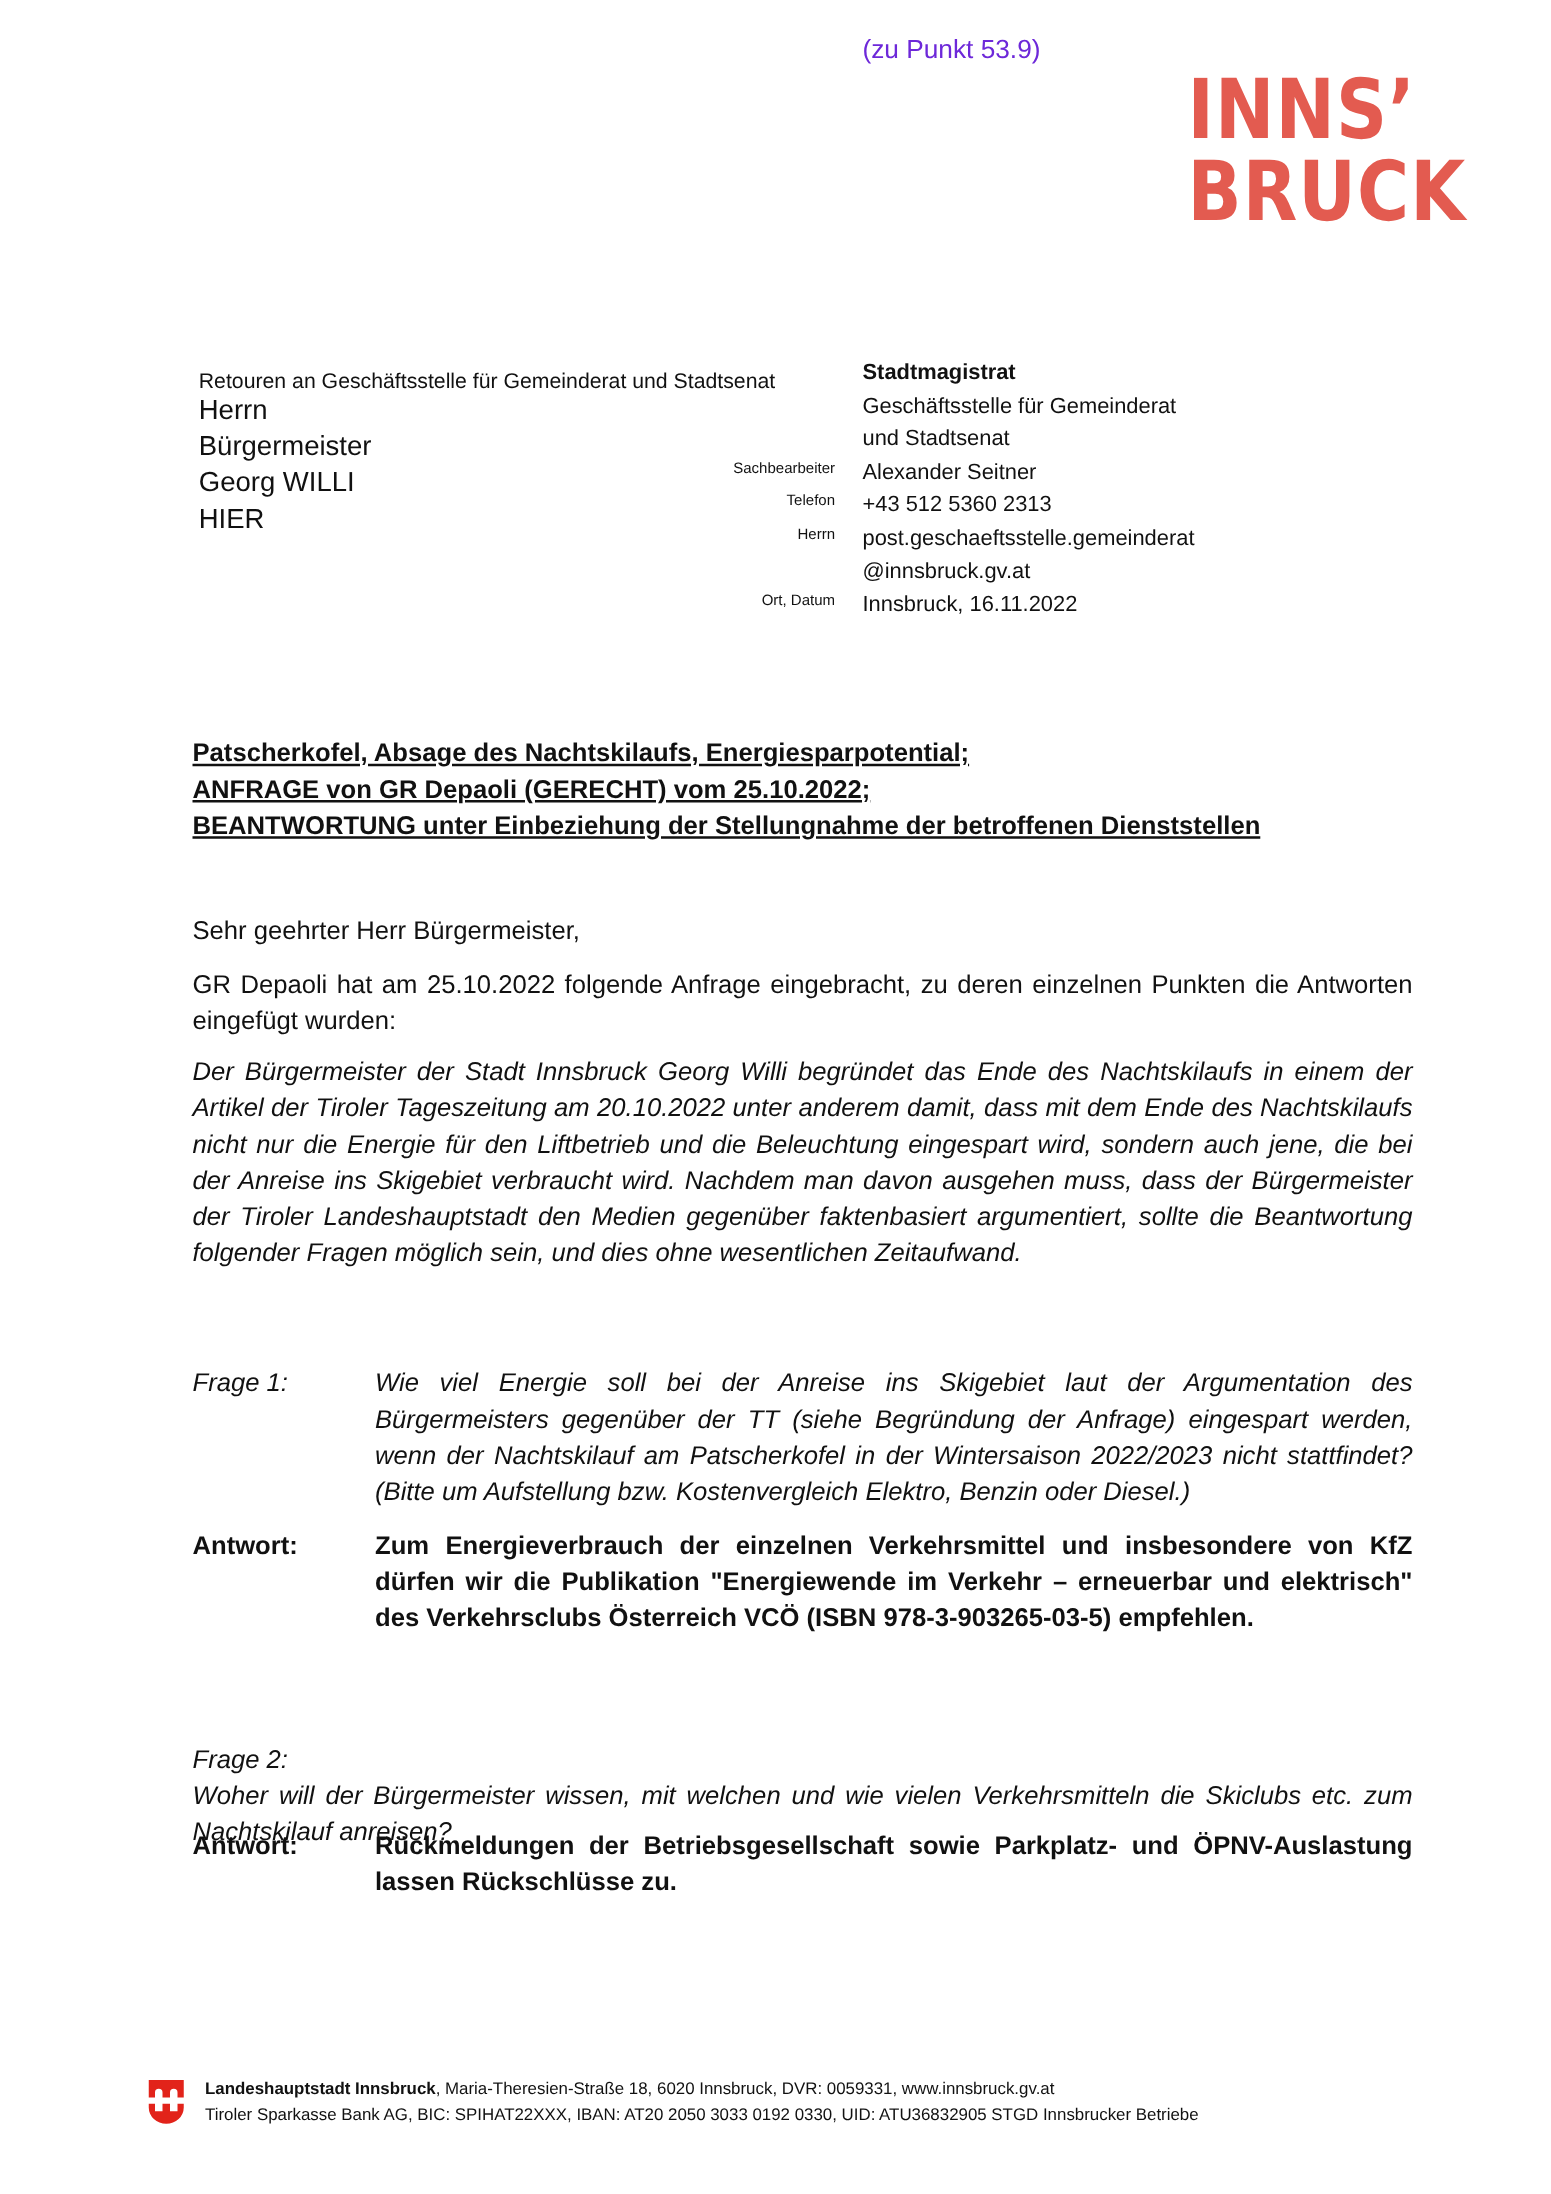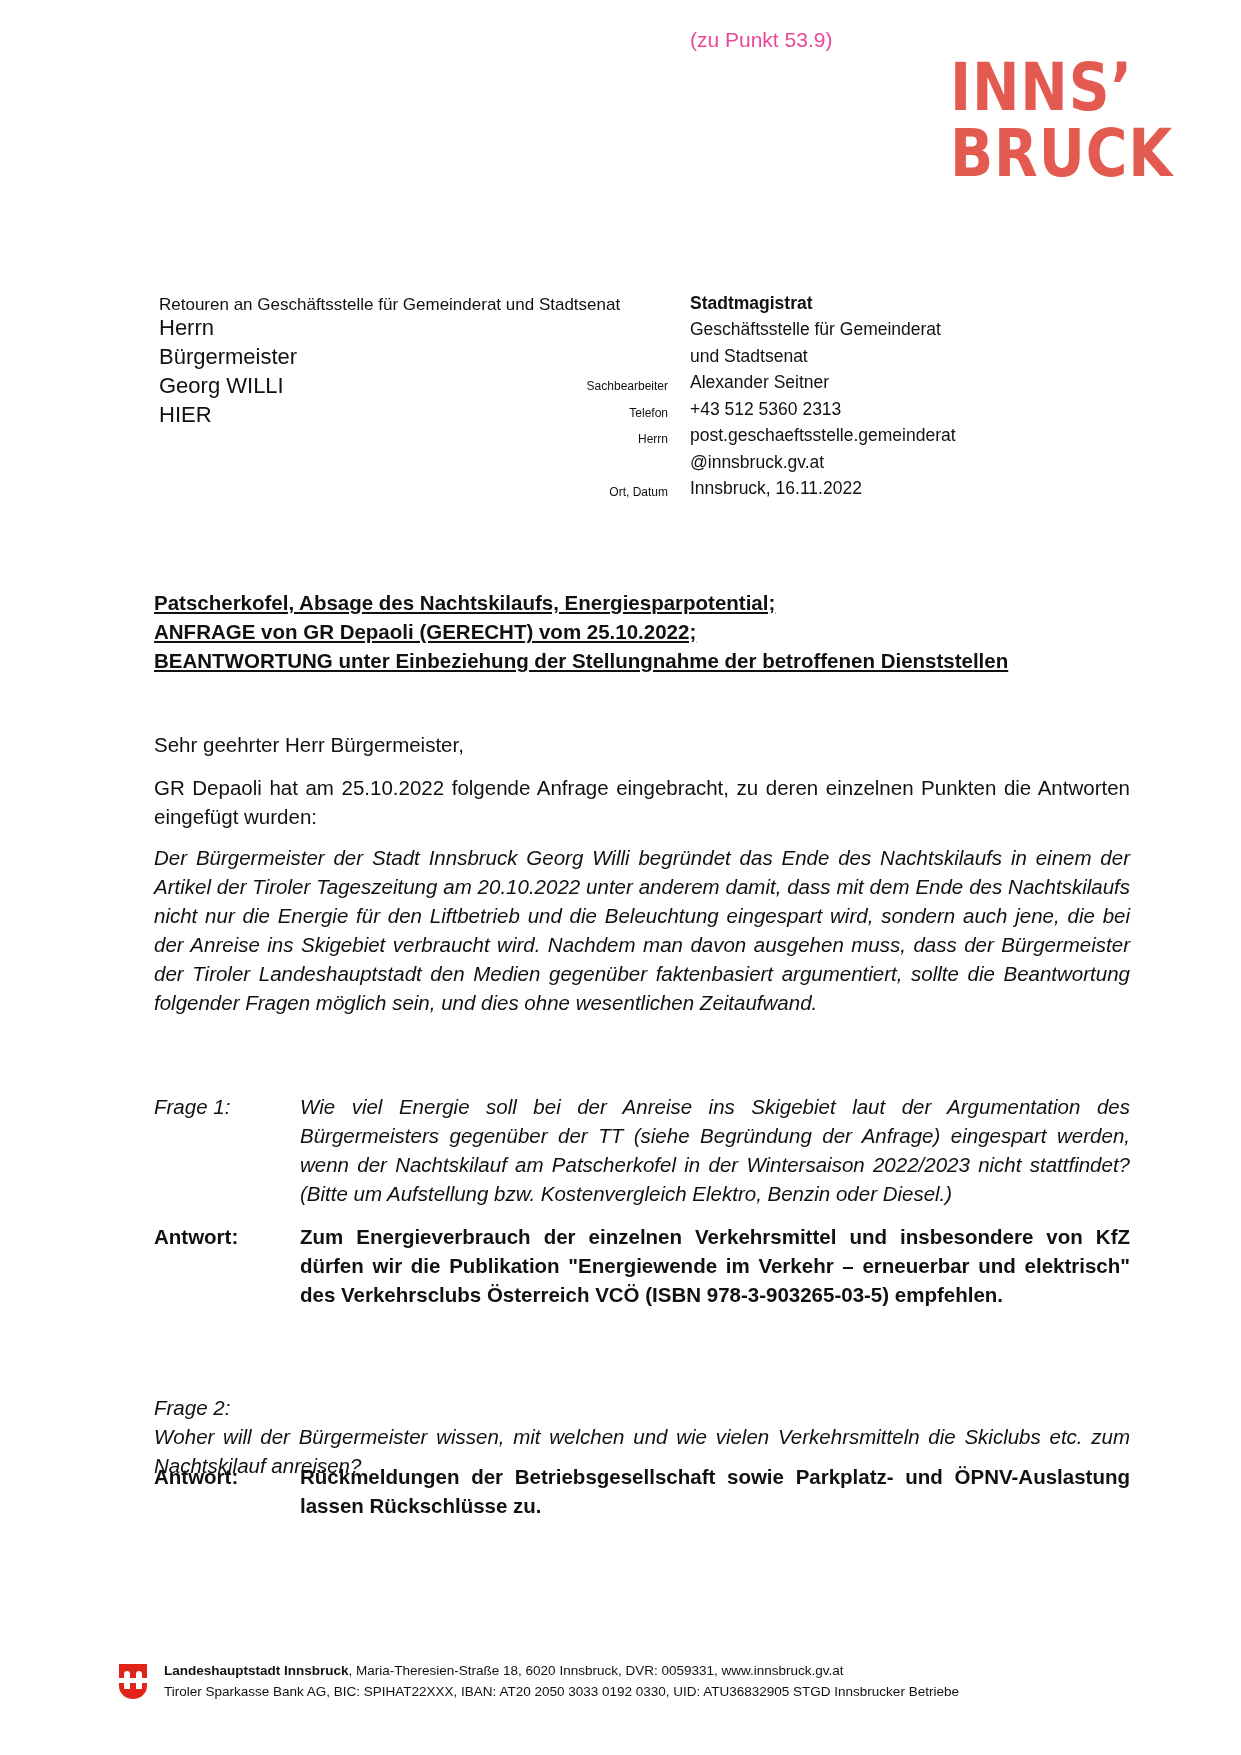--- a/index.html
+++ b/index.html
@@ -1,28 +1,28 @@
 <!DOCTYPE html>
 <html><head>
 <meta charset="utf-8">
 <style>
   html, body { margin: 0; padding: 0; background: #ffffff; }
   body { width: 1241px; height: 1755px; position: relative; overflow: hidden;
          font-family: "Liberation Sans", sans-serif; color: #111111; }
   .abs { position: absolute; }
-  .ref { left: 690px; top: 28px; font-size: 21px; color: #ec4899; }
+  .ref { left: 690px; top: 28px; font-size: 21px; color: #6d28d9; }
   .logo { left: 950px; top: 55px; width: 245px; color: #e35b50;
           font-family: "DejaVu Sans", sans-serif; font-weight: bold;
           font-size: 66px; line-height: 66px; letter-spacing: 1px;
           transform: scaleX(0.86); transform-origin: left top; }
   .logo div { white-space: nowrap; }
   .return { left: 159px; top: 295px; font-size: 17px; }
   .addr { left: 159px; top: 313px; font-size: 22px; line-height: 29px; }
   .sender { left: 560px; top: 287px; width: 520px; }
-  .srow { display: flex; align-items: flex-end; height: 26.5px; }
+  .srow { display: flex; align-items: flex-start; height: 26.5px; }
   .slabel { width: 108px; text-align: right; font-size: 12px; padding-right: 22px; }
   .sval { font-size: 17.5px; }
   .sval.bold { font-weight: bold; }
   .subject { left: 154px; top: 588px; font-size: 20.5px; font-weight: bold; line-height: 29px; text-decoration: underline; }
   .para { left: 154px; width: 976px; font-size: 20.5px; line-height: 29px; }
   .greet { top: 730px; }
   .intro { top: 773px; text-align: justify; }
   .quote { top: 843px; font-style: italic; text-align: justify;
            transform: scaleX(1); }
   .qa { left: 154px; width: 976px; display: flex; font-size: 20.5px; line-height: 29px; }

